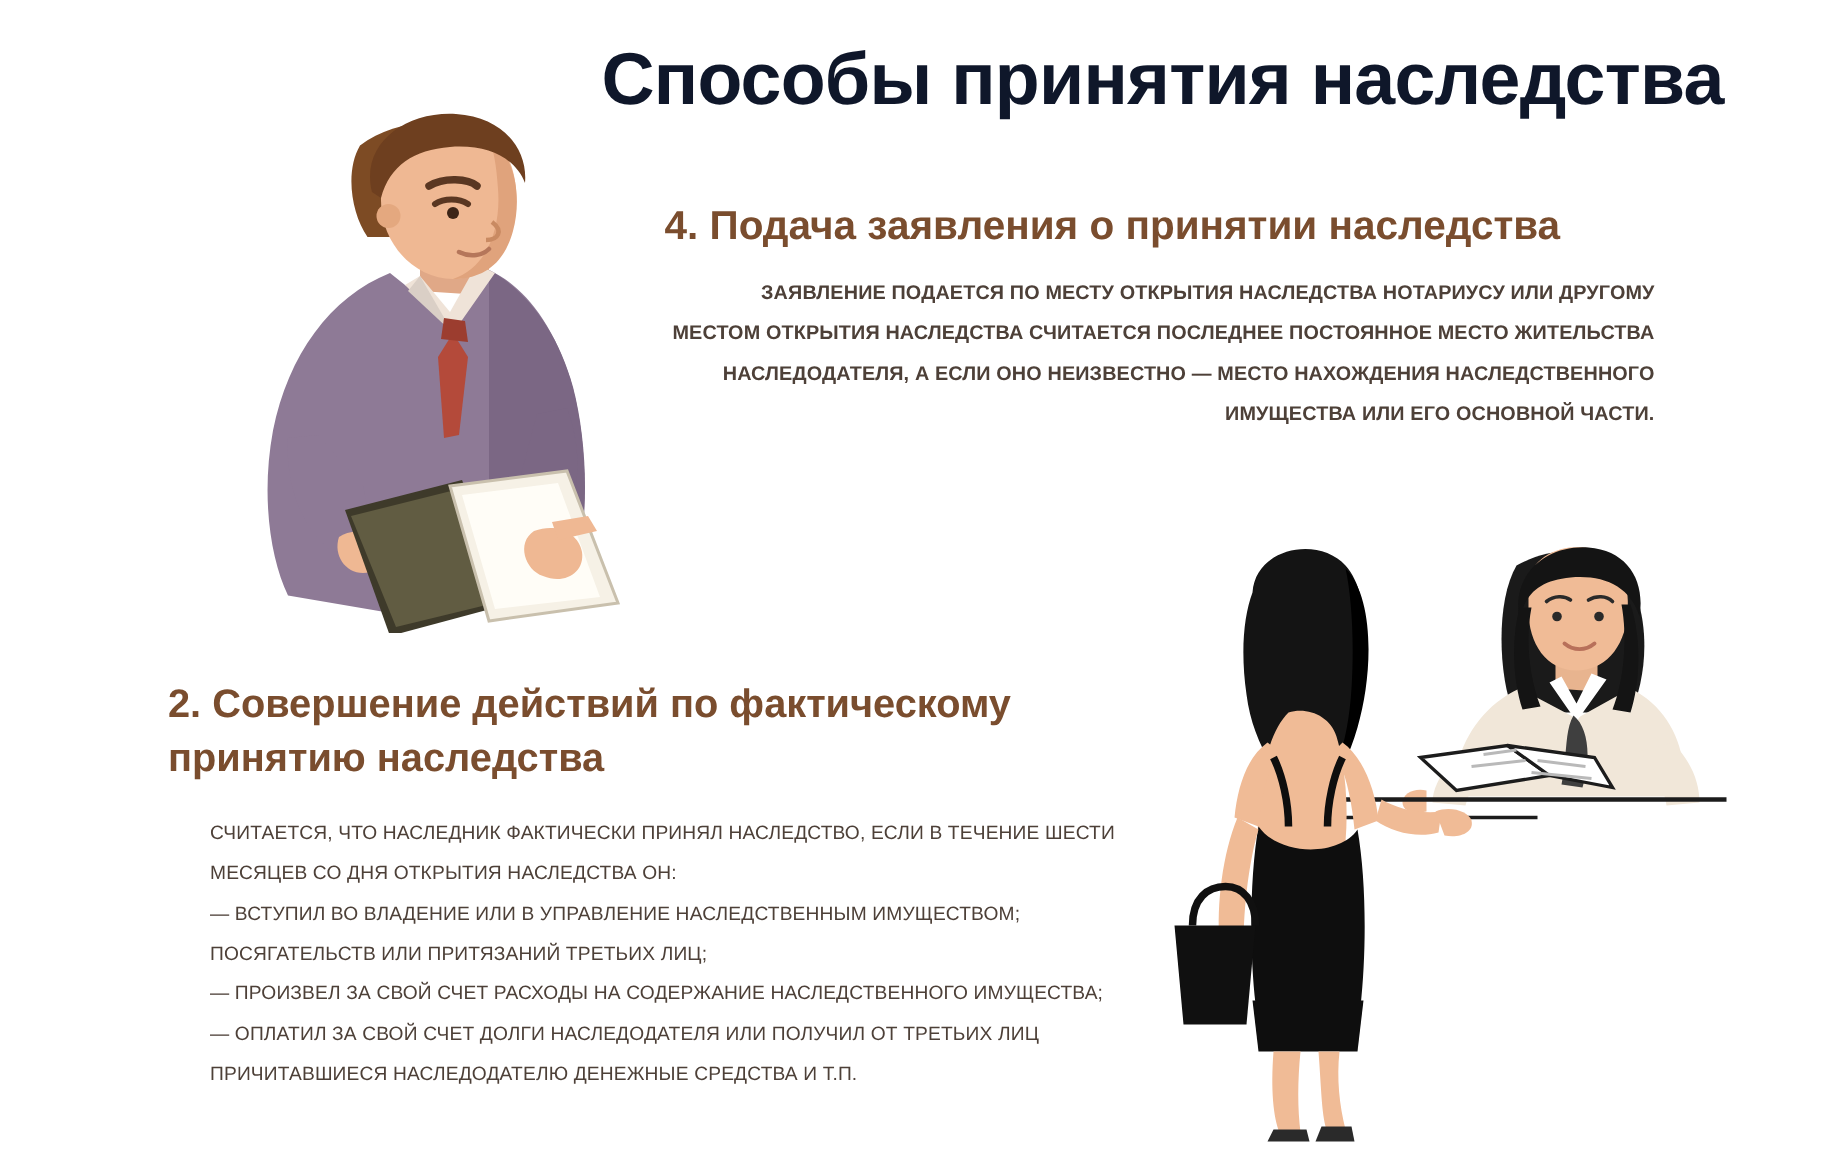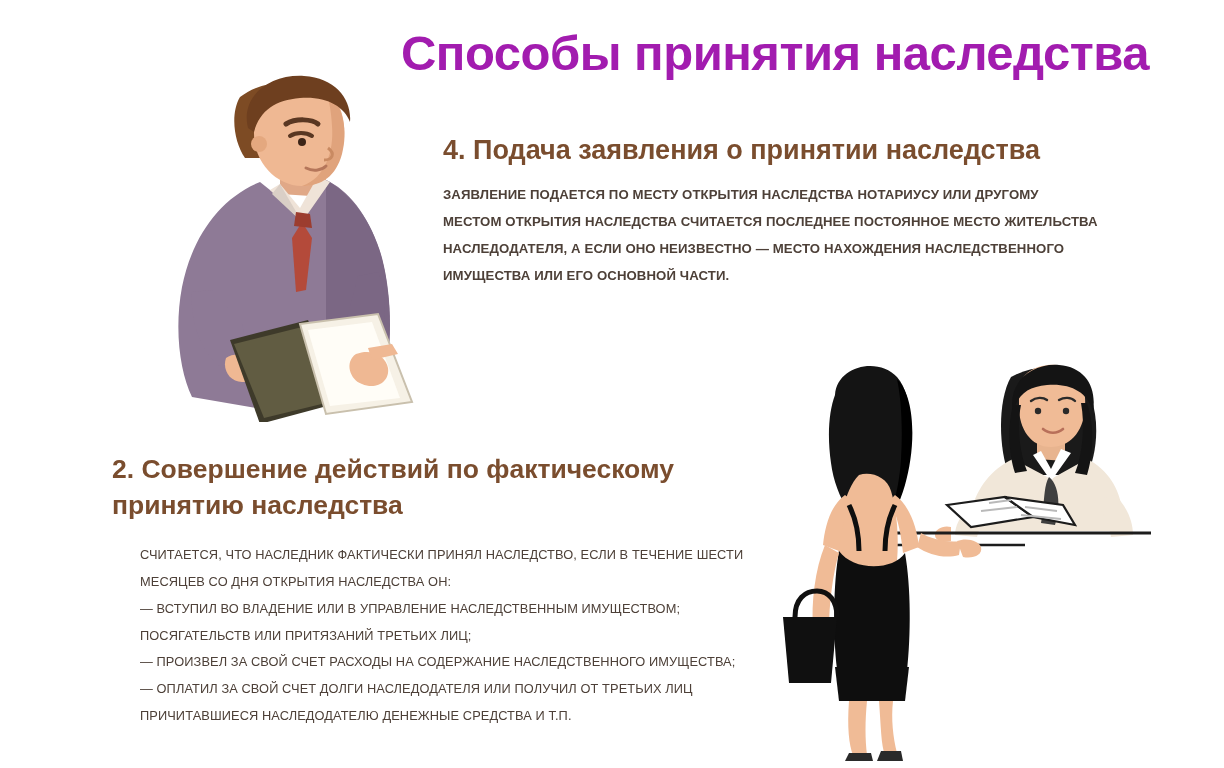--- a/index.html
+++ b/index.html
@@ -20,21 +20,21 @@
 
   
   .main-title {
     position: absolute;
     left: 350px;
     top: 28px;
     width: 850px;
     text-align: center;
     font-size: 49px;
     font-weight: bold;
-    color: #a21caf;
+    color: #0f172a;
     letter-spacing: -0.5px;
     line-height: 1.05;
   }
 
   
   .sec1-heading {
     position: absolute;
     left: 443px;
     top: 135px;
     width: 760px;
@@ -48,21 +48,21 @@
     left: 443px;
     top: 181px;
     width: 660px;
     font-size: 13.2px;
     font-weight: bold;
     color: #4d4038;
     line-height: 2.05;
     letter-spacing: 0.1px;
     text-transform: uppercase;
   }
-  .sec1-body p { margin: 0; }
+  .sec1-body p { margin: 0; text-align: right; }
 
   
   .sec2-heading {
     position: absolute;
     left: 112px;
     top: 452px;
     width: 660px;
     font-size: 26.5px;
     font-weight: bold;
     color: #7a4d2e;

